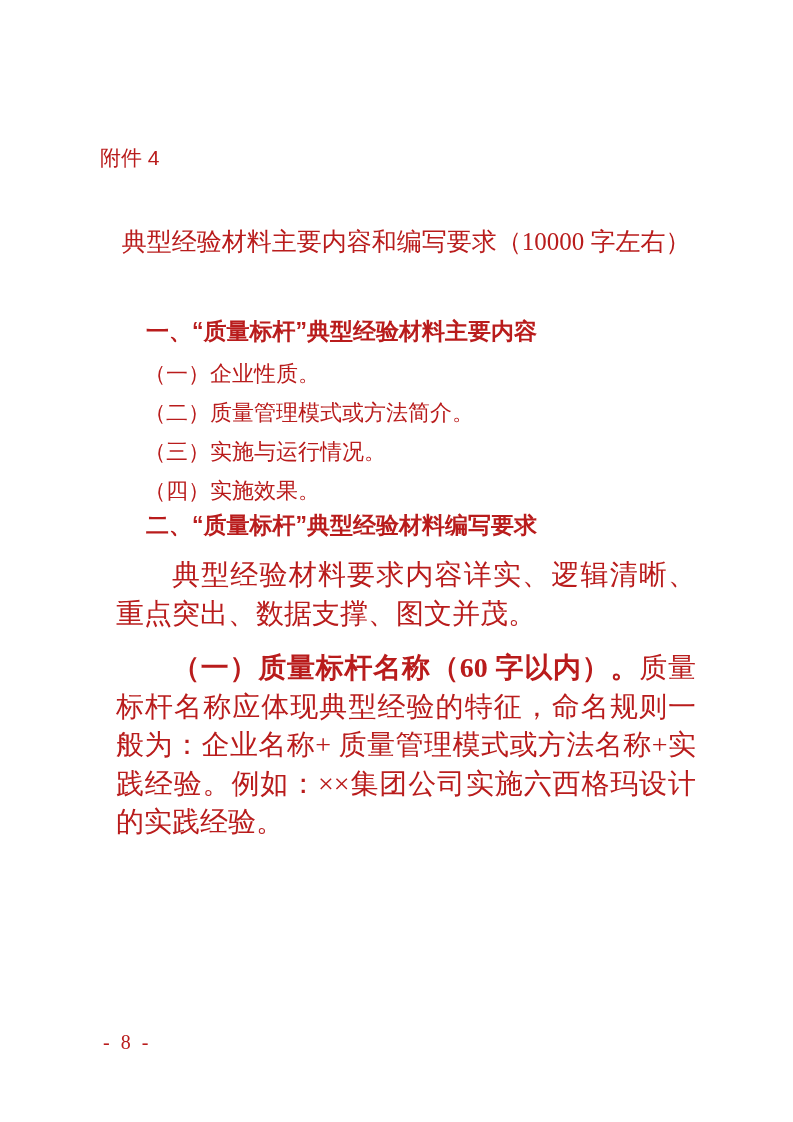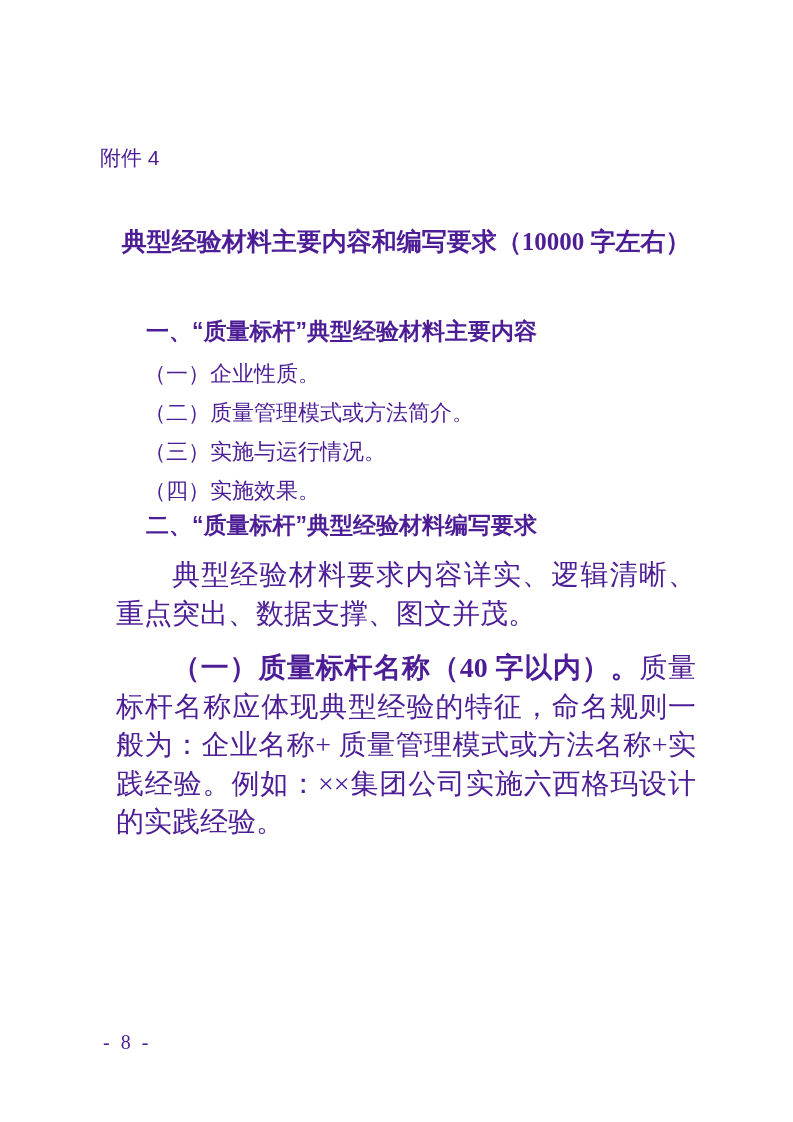--- a/index.html
+++ b/index.html
@@ -5,35 +5,35 @@
   html, body {
     margin: 0;
     padding: 0;
     background: #ffffff;
   }
   .page {
     position: relative;
     width: 793px;
     height: 1122px;
     background: #ffffff;
-    color: #4c1d95;
+    color: #b91c1c;
     box-sizing: border-box;
     padding: 146px 81px 0 100px;
     font-family: "Liberation Serif", serif;
     overflow: hidden;
   }
   .attachment {
     font-family: "Liberation Sans", sans-serif;
     font-size: 21px;
     line-height: 24px;
   }
   .doc-title {
     margin: 58px 0 0 0;
     font-size: 25px;
-    font-weight: bold;
+    font-weight: normal;
     line-height: 28px;
     text-align: center;
     font-family: "Liberation Serif", serif;
   }
   .sec-heading {
     margin: 0;
     font-family: "Liberation Sans", sans-serif;
     font-size: 23px;
     font-weight: bold;
     line-height: 30px;
@@ -90,18 +90,18 @@
     <li>（一）企业性质。</li>
     <li>（二）质量管理模式或方法简介。</li>
     <li>（三）实施与运行情况。</li>
     <li>（四）实施效果。</li>
   </ul>
 
   <h2 class="sec-heading">二、“质量标杆”典型经验材料编写要求</h2>
 
   <p class="para">典型经验材料要求内容详实、逻辑清晰、重点突出、数据支撑、图文并茂。</p>
 
-  <p class="para spaced"><b>（一）质量标杆名称（40 字以内）。</b><span>质量标杆名称应体现典型经验的特征，命名规则一般为：企业名称+ 质量管理模式或方法名称+实践经验。例如：××集团公司实施六西格玛设计的实践经验。</span></p>
+  <p class="para spaced"><b>（一）质量标杆名称（60 字以内）。</b><span>质量标杆名称应体现典型经验的特征，命名规则一般为：企业名称+ 质量管理模式或方法名称+实践经验。例如：××集团公司实施六西格玛设计的实践经验。</span></p>
 
 
   <div class="page-number">- 8 -</div>
 
 </div>
 
 </body></html>

